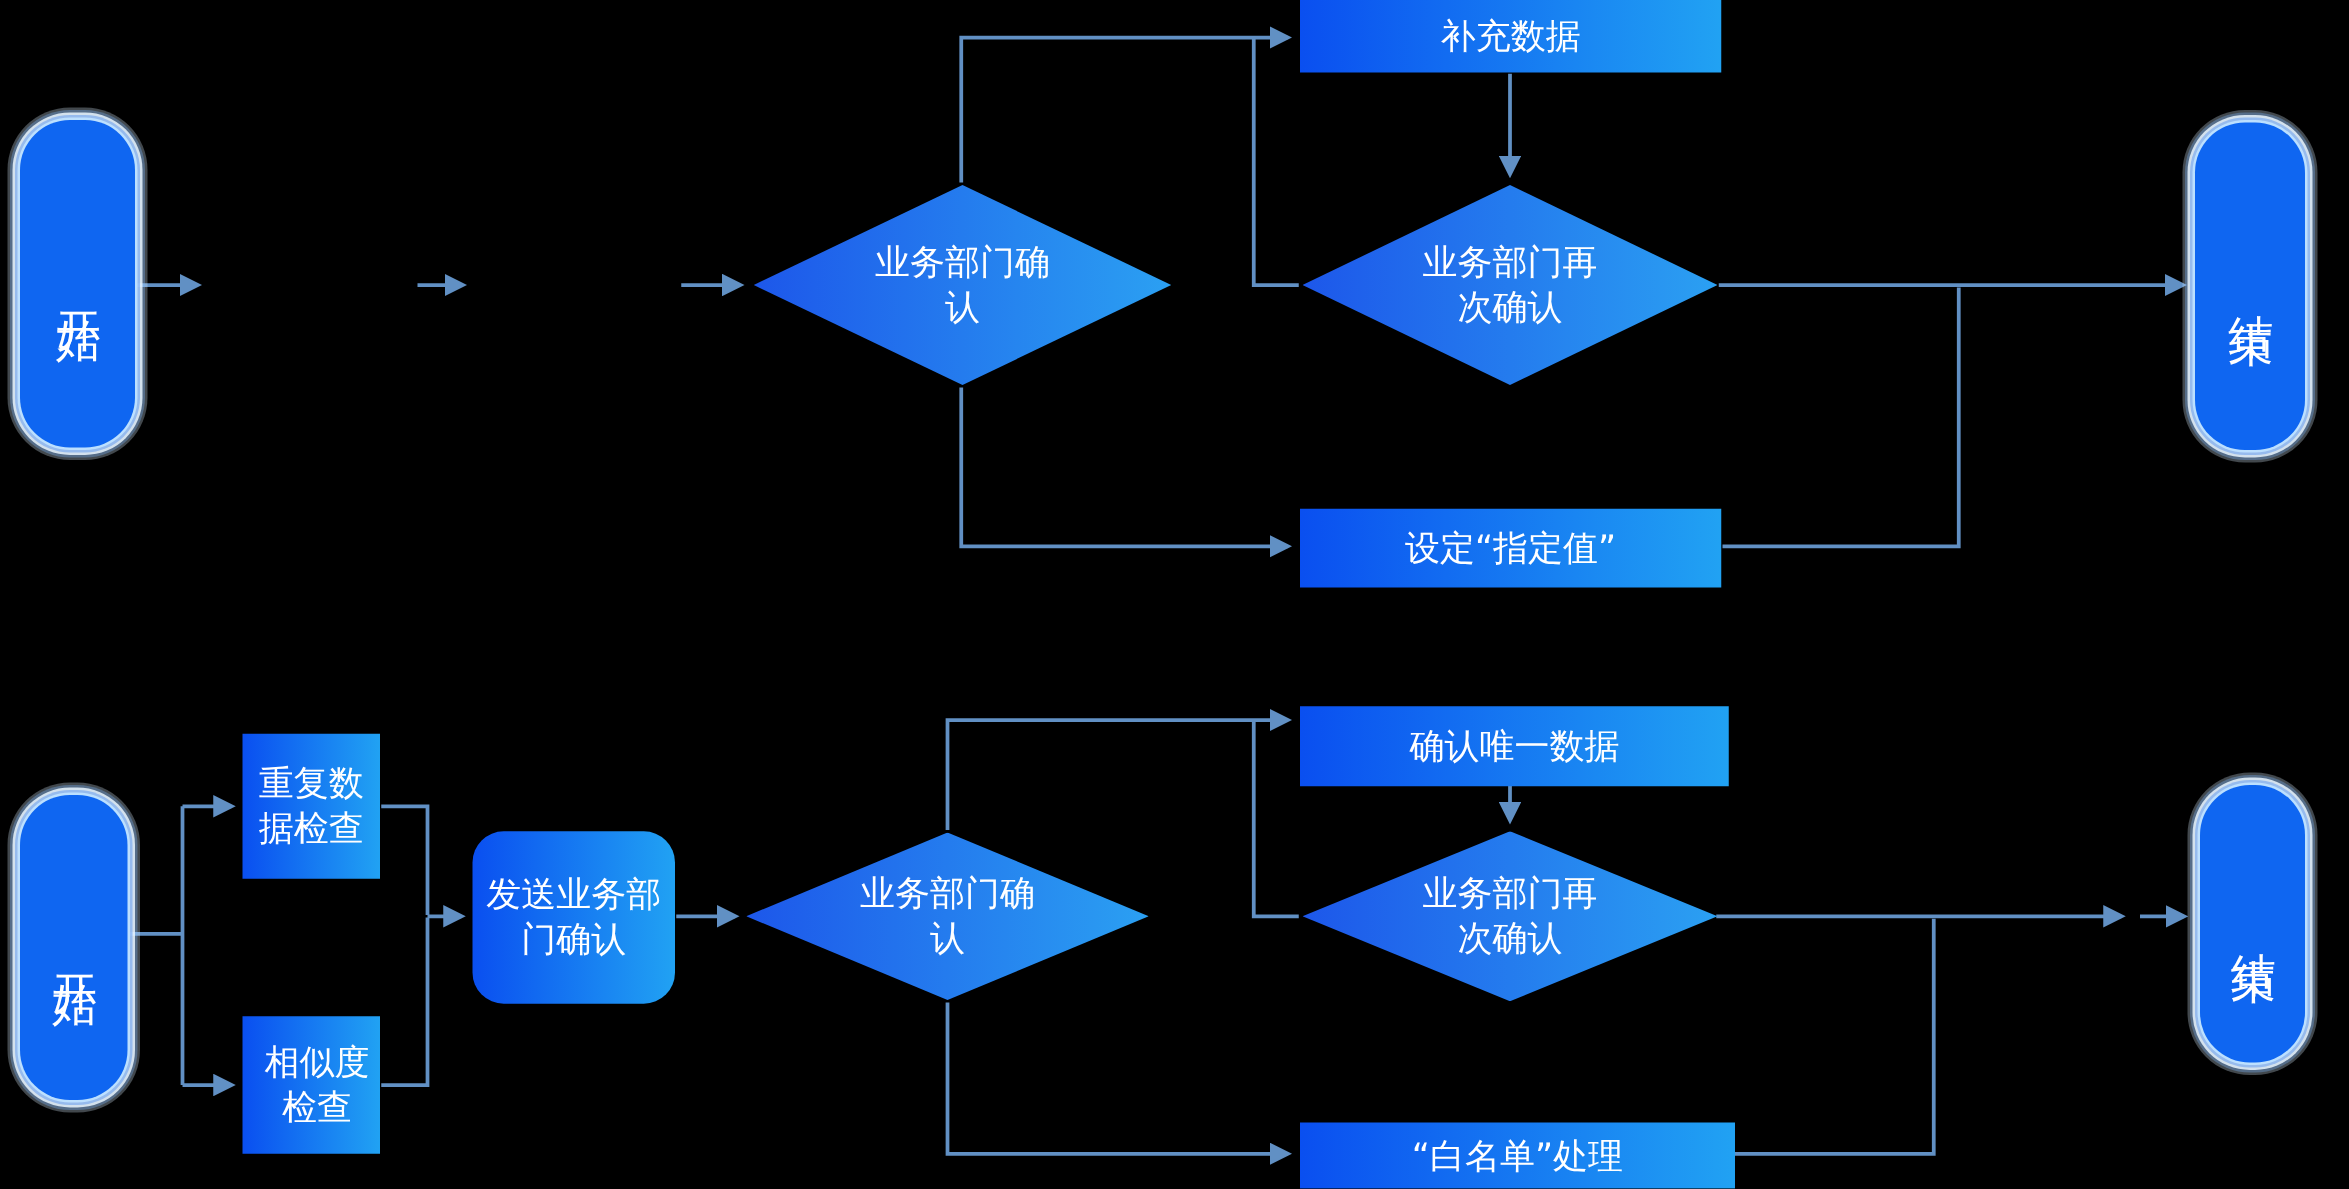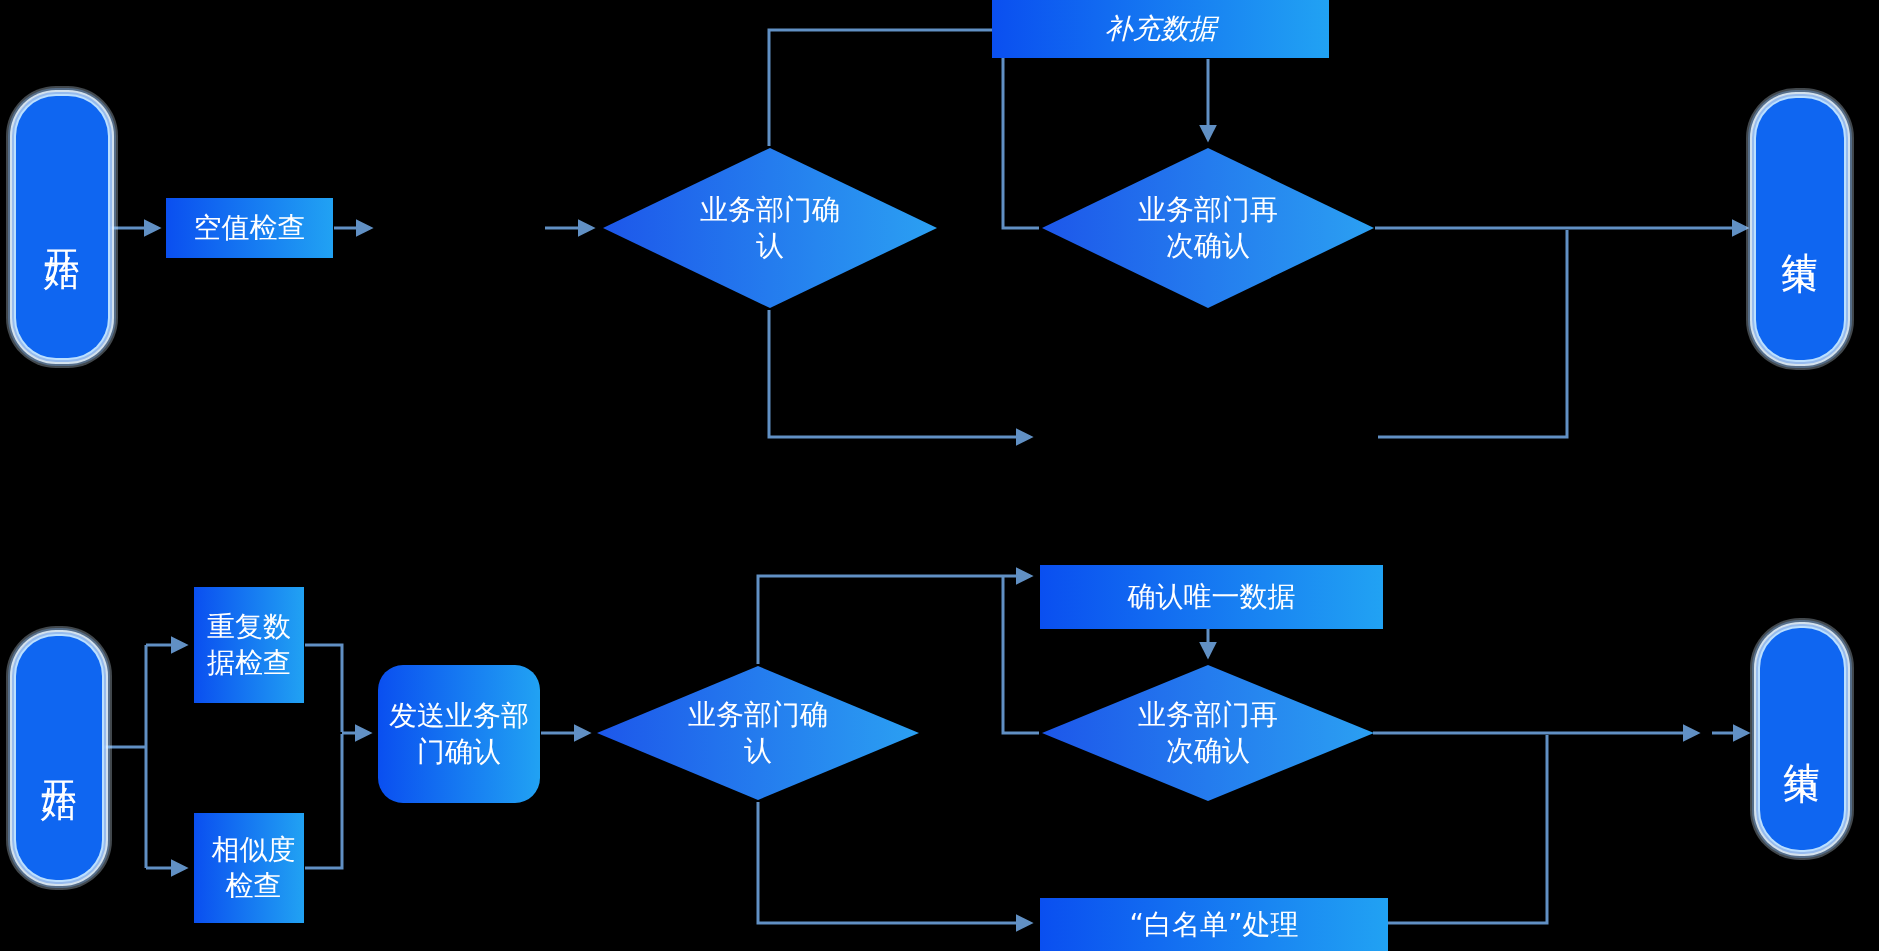--- a/index.html
+++ b/index.html
@@ -41,21 +41,21 @@
       0 0 0 4px rgba(90,150,240,0.50),
       0 0 0 6px rgba(234,246,255,0.85),
       0 0 0 8px rgba(120,180,250,0.35),
       0 0 0 10px rgba(220,240,255,0.30);
   }
   
   #start1{left:16px;top:96px;width:92px;height:262px;}
   #box-null{left:166px;top:198px;width:167px;height:60px;}
   #box-send1{left:378px;top:158px;width:166px;height:140px;}
   #dia1{left:603px;top:148px;width:334px;height:160px;}
-  #box-supp{left:992px;top:0px;width:337px;height:58px;font-style:italic;}
+  #box-supp{left:1040px;top:0px;width:337px;height:58px;}
   #dia2{left:1042px;top:148px;width:332px;height:160px;}
   #box-setv{left:1040px;top:407px;width:337px;height:63px;}
   #end1{left:1756px;top:98px;width:88px;height:262px;}
   
   #start2{left:16px;top:636px;width:86px;height:244px;}
   #box-dup{left:194px;top:587px;width:110px;height:116px;text-align:right;}
   #box-sim{left:194px;top:813px;width:110px;height:110px;padding-left:13px;}
   #box-send2{left:378px;top:665px;width:162px;height:138px;border-radius:25px;}
   #dia3{left:597px;top:666px;width:322px;height:134px;}
   #box-uniq{left:1040px;top:544px;width:343px;height:64px;margin-top:21px;}
@@ -96,26 +96,26 @@
     <polyline points="758,664 758,576 1030,576" marker-end="url(#arr)"></polyline>
     <polyline points="1003,577 1003,733 1039,733"></polyline>
     <polyline points="1208,609 1208,656" marker-end="url(#arr)"></polyline>
     <polyline points="758,802 758,923 1030,923" marker-end="url(#arr)"></polyline>
     <polyline points="1373,733 1697,733" marker-end="url(#arr)"></polyline>
     <polyline points="1712,733 1747,733" marker-end="url(#arr)"></polyline>
     <polyline points="1376,923 1547,923 1547,735"></polyline>
   </svg>
 
   <div class="node terminal" id="start1">开始</div>
-  <div class="node pbox" id="box-null">空值检查</div>
   <div class="node diamond" id="dia1">业务部门确
 认</div>
   <div class="node pbox" id="box-supp">补充数据</div>
   <div class="node diamond" id="dia2">业务部门再
 次确认</div>
+  <div class="node pbox" id="box-setv">设定“指定值”</div>
   <div class="node terminal" id="end1">结束</div>
 
   <div class="node terminal" id="start2">开始</div>
   <div class="node pbox" id="box-dup">重复数
 据检查</div>
   <div class="node pbox" id="box-sim">相似度
 检查</div>
   <div class="node pbox" id="box-send2">发送业务部
 门确认</div>
   <div class="node diamond" id="dia3">业务部门确

